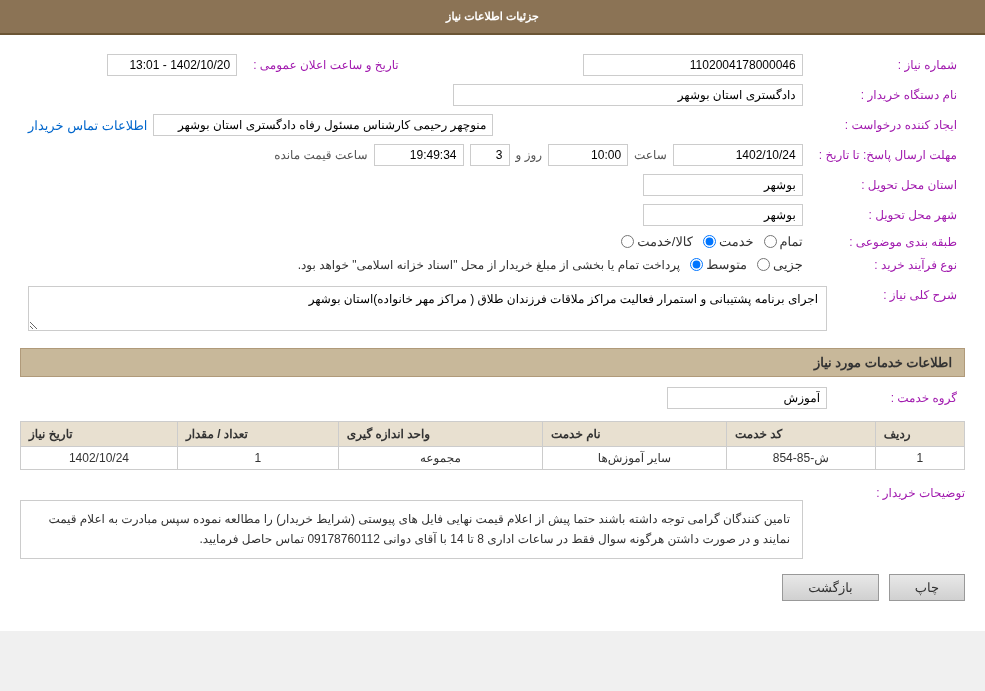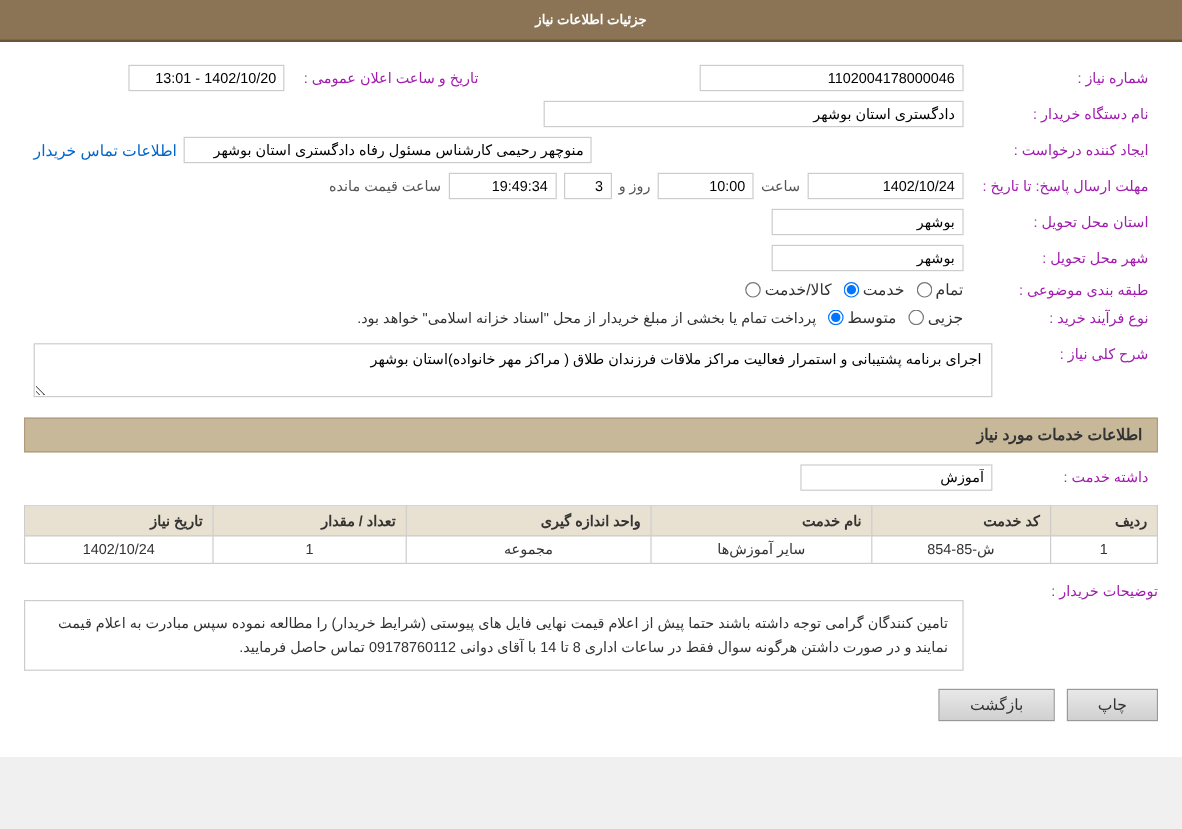--- a/index.html
+++ b/index.html
@@ -116,21 +116,21 @@
     }
     .services-table {
       width: 100%;
       border-collapse: collapse;
       margin-top: 8px;
     }
     .services-table th {
       background: #e8e0d0;
       border: 1px solid #ccc;
       padding: 5px 8px;
-      text-align: right;
+      text-align: left;
       font-size: 12px;
       font-weight: bold;
     }
     .services-table td {
       border: 1px solid #ccc;
       padding: 4px 8px;
       text-align: center;
       font-size: 12px;
     }
     .services-table tr:nth-child(even) td { background: #f9f6f0; }
@@ -285,21 +285,21 @@
         </td>
       </tr>
     </tbody>
       </table>
 
     <div class="section-header">اطلاعات خدمات مورد نیاز</div>
 
     <table class="info-table">
       <tbody>
           <tr>
-        <td class="label-cell">داشته خدمت :</td>
+        <td class="label-cell">گروه خدمت :</td>
         <td class="value-cell">
           <input type="text" class="input-field input-medium" readonly="" value="آموزش" style="">
         </td>
       </tr>
     </tbody>
       </table>
 
     <table class="services-table">
       <thead>
         <tr>

